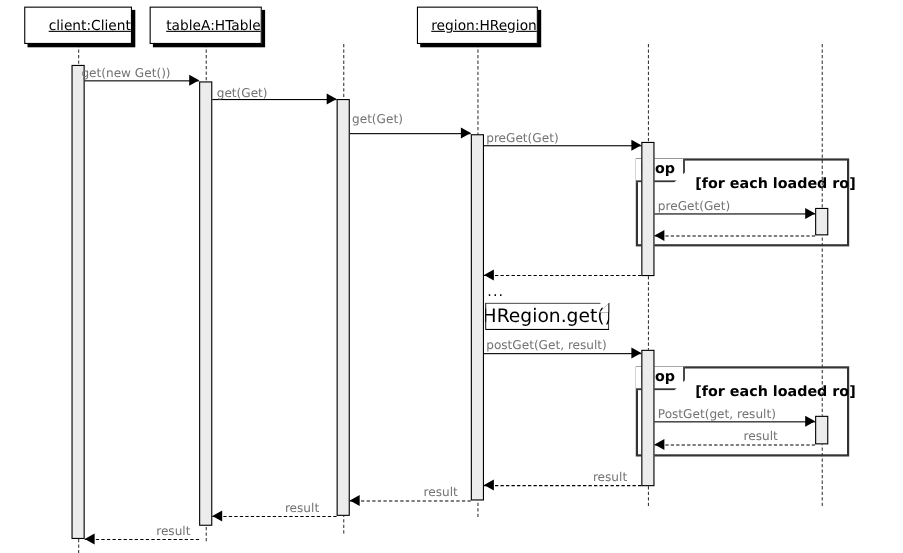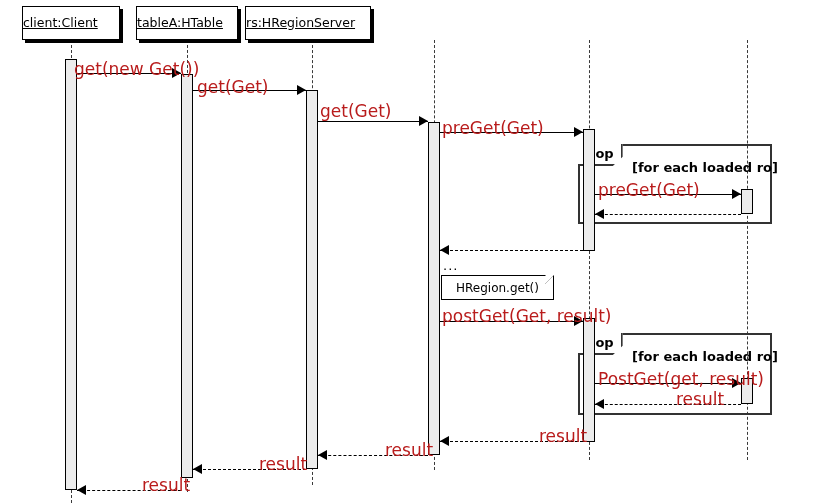--- a/index.html
+++ b/index.html
@@ -20,21 +20,21 @@
 
   
   .participant {
     position: absolute;
     box-sizing: border-box;
     background: #ffffff;
     border: 1px solid #000000;
     box-shadow: 3px 3px 0 0 #000000;
     display: flex;
     align-items: center;
-    justify-content: flex-start;
+    justify-content: flex-end;
   }
   .participant .plabel {
     font-size: 12.5px;
     color: #000000;
     text-decoration: underline;
     white-space: nowrap;
     line-height: 1;
   }
 
   
@@ -70,22 +70,22 @@
   }
   .arrow-left {
     position: absolute;
     width: 0; height: 0;
     border-top: 5px solid transparent;
     border-bottom: 5px solid transparent;
     border-right: 9px solid #000000;
   }
   .msg-label {
     position: absolute;
-    font-size: 17px;
-    color: #b91c1c;
+    font-size: 11px;
+    color: #737373;
     white-space: nowrap;
     line-height: 1;
   }
 
   
   .fragment {
     position: absolute;
     box-sizing: border-box;
     border: 2px solid #333333;
     background: transparent;
@@ -113,21 +113,21 @@
     white-space: nowrap;
     line-height: 1;
   }
 
   
   .note {
     position: absolute;
     box-sizing: border-box;
     background: #ffffff;
     border: 1px solid #000000;
-    font-size: 12px;
+    font-size: 17px;
     color: #000000;
     white-space: nowrap;
     display: flex;
     align-items: center;
     justify-content: center;
     -webkit-clip-path: polygon(0 0, calc(100% - 9px) 0, 100% 9px, 100% 100%, 0 100%);
     clip-path: polygon(0 0, calc(100% - 9px) 0, 100% 9px, 100% 100%, 0 100%);
   }
   .note-fold {
     position: absolute;
@@ -218,16 +218,16 @@
     <div class="note" style="left: 441px; top: 275px; width: 113px; height: 25px;">HRegion.get()</div>
     <div class="note-fold" style="left: 545px; top: 275px;"></div>
     <div class="note-fold-inner" style="left: 545px; top: 276px;"></div>
     <div class="ellipsis" style="left: 443px; top: 259px;">...</div>
     <div class="participant" style="left: 22px; top: 6px; width: 98px; height: 34px;">
       <span class="plabel">client:Client</span>
     </div>
     <div class="participant" style="left: 136px; top: 6px; width: 102px; height: 34px;">
       <span class="plabel">tableA:HTable</span>
     </div>
-    <div class="participant" style="left: 245px; top: 6px; width: 126px; height: 34px;">
-      <span class="plabel">rs:HRegionServer</span>
+    <div class="participant" style="left: 379px; top: 6px; width: 110px; height: 34px;">
+      <span class="plabel">region:HRegion</span>
     </div>
   </div>
 
 </body></html>

